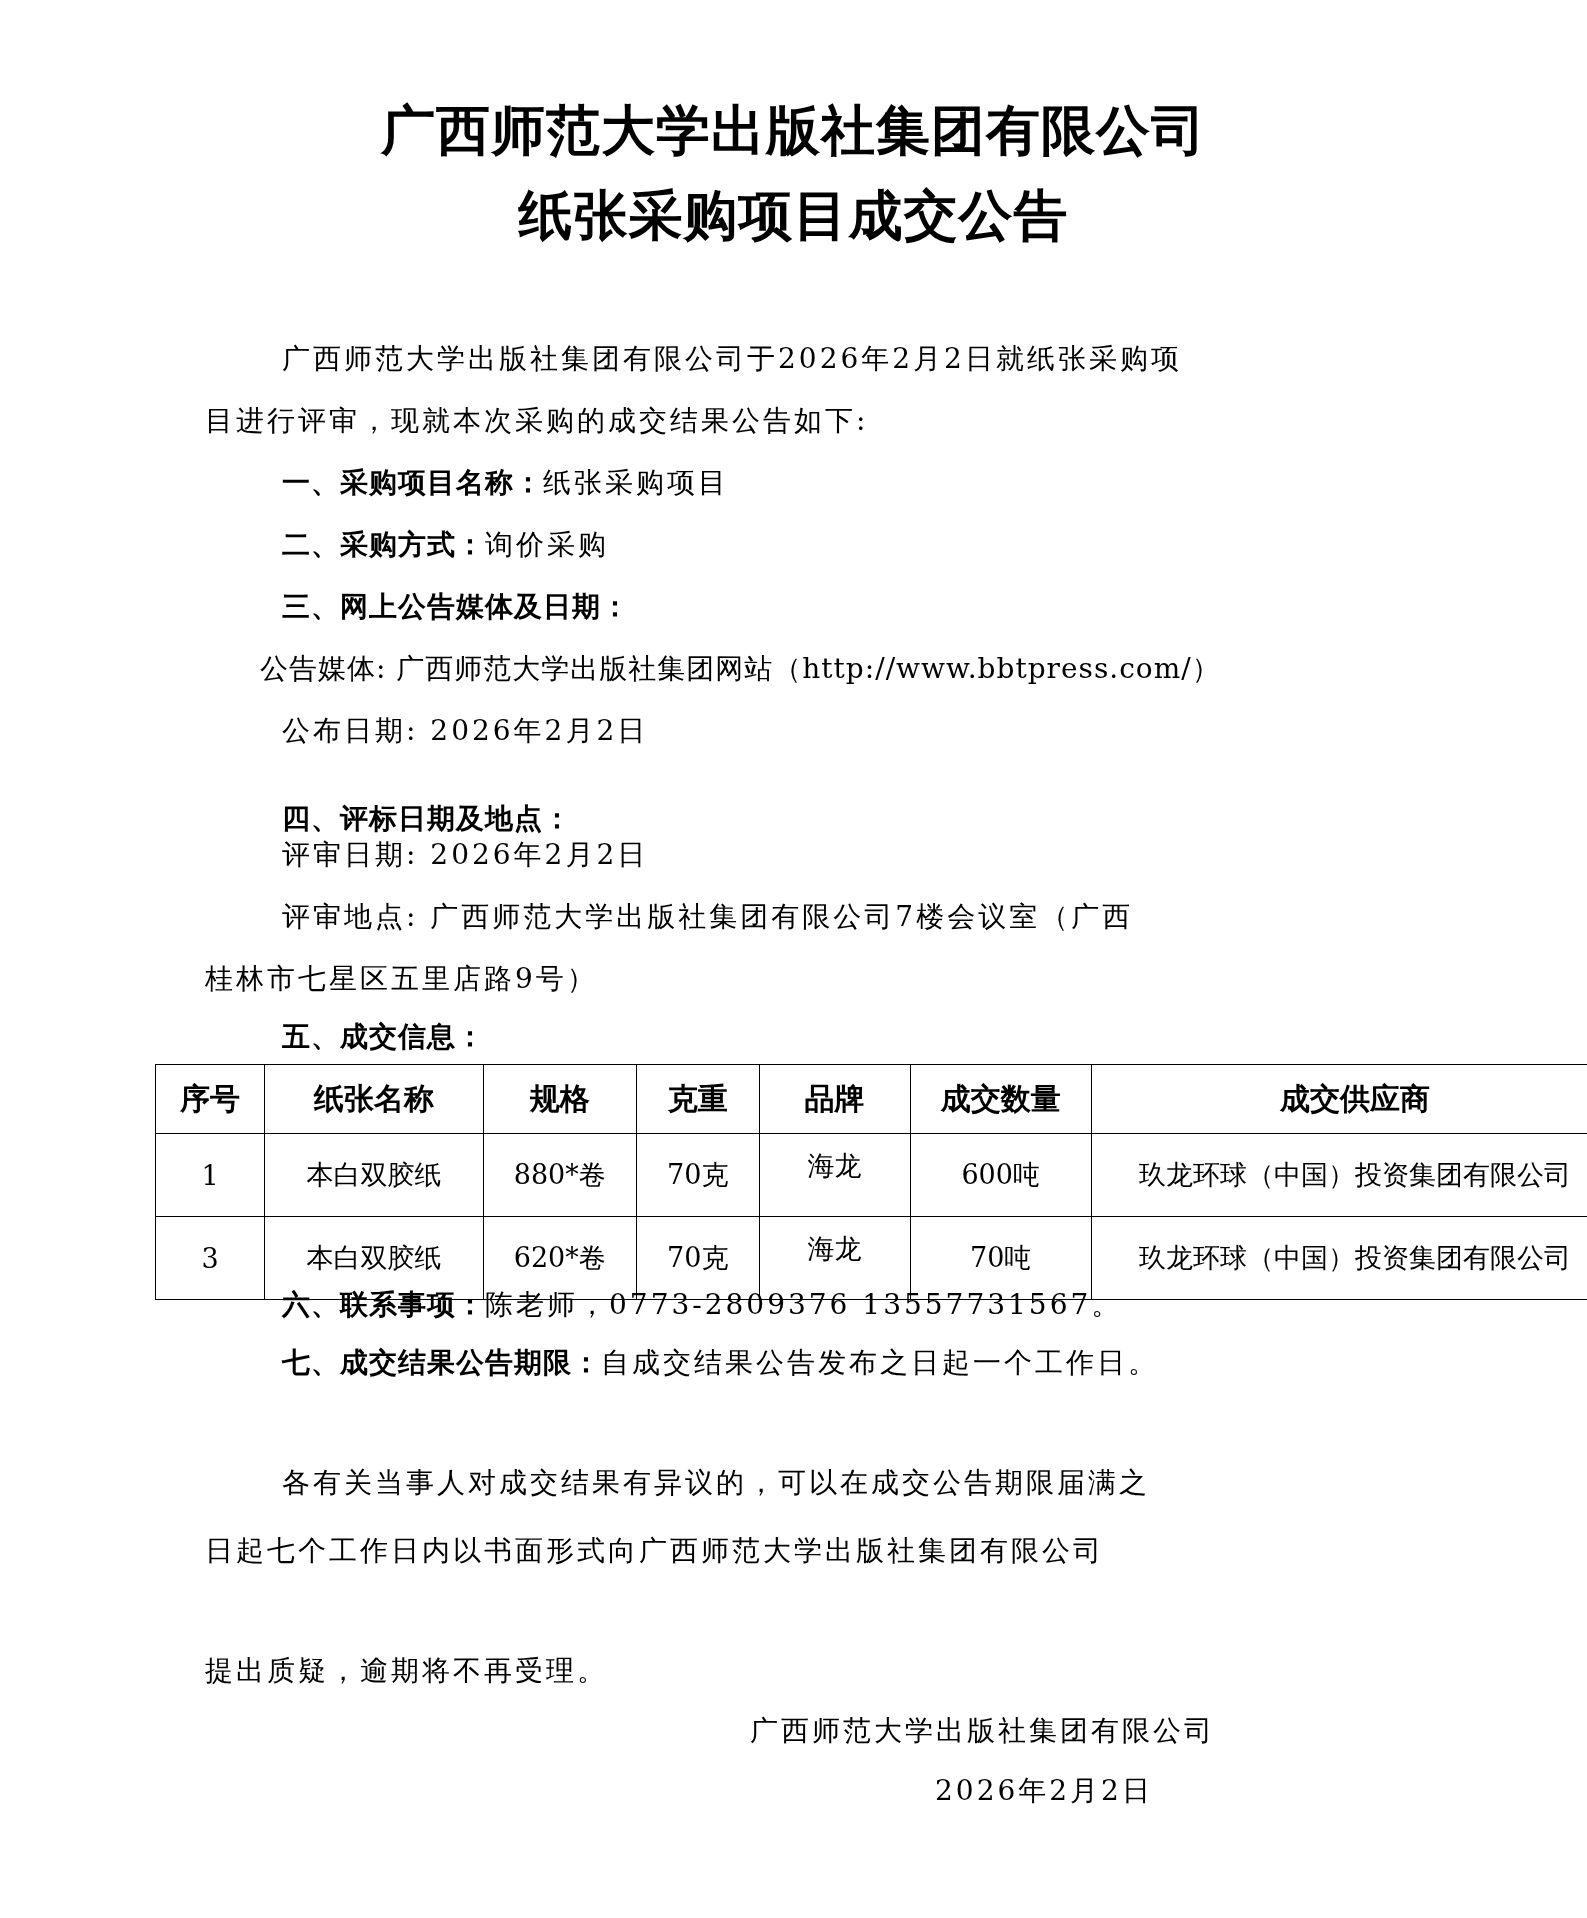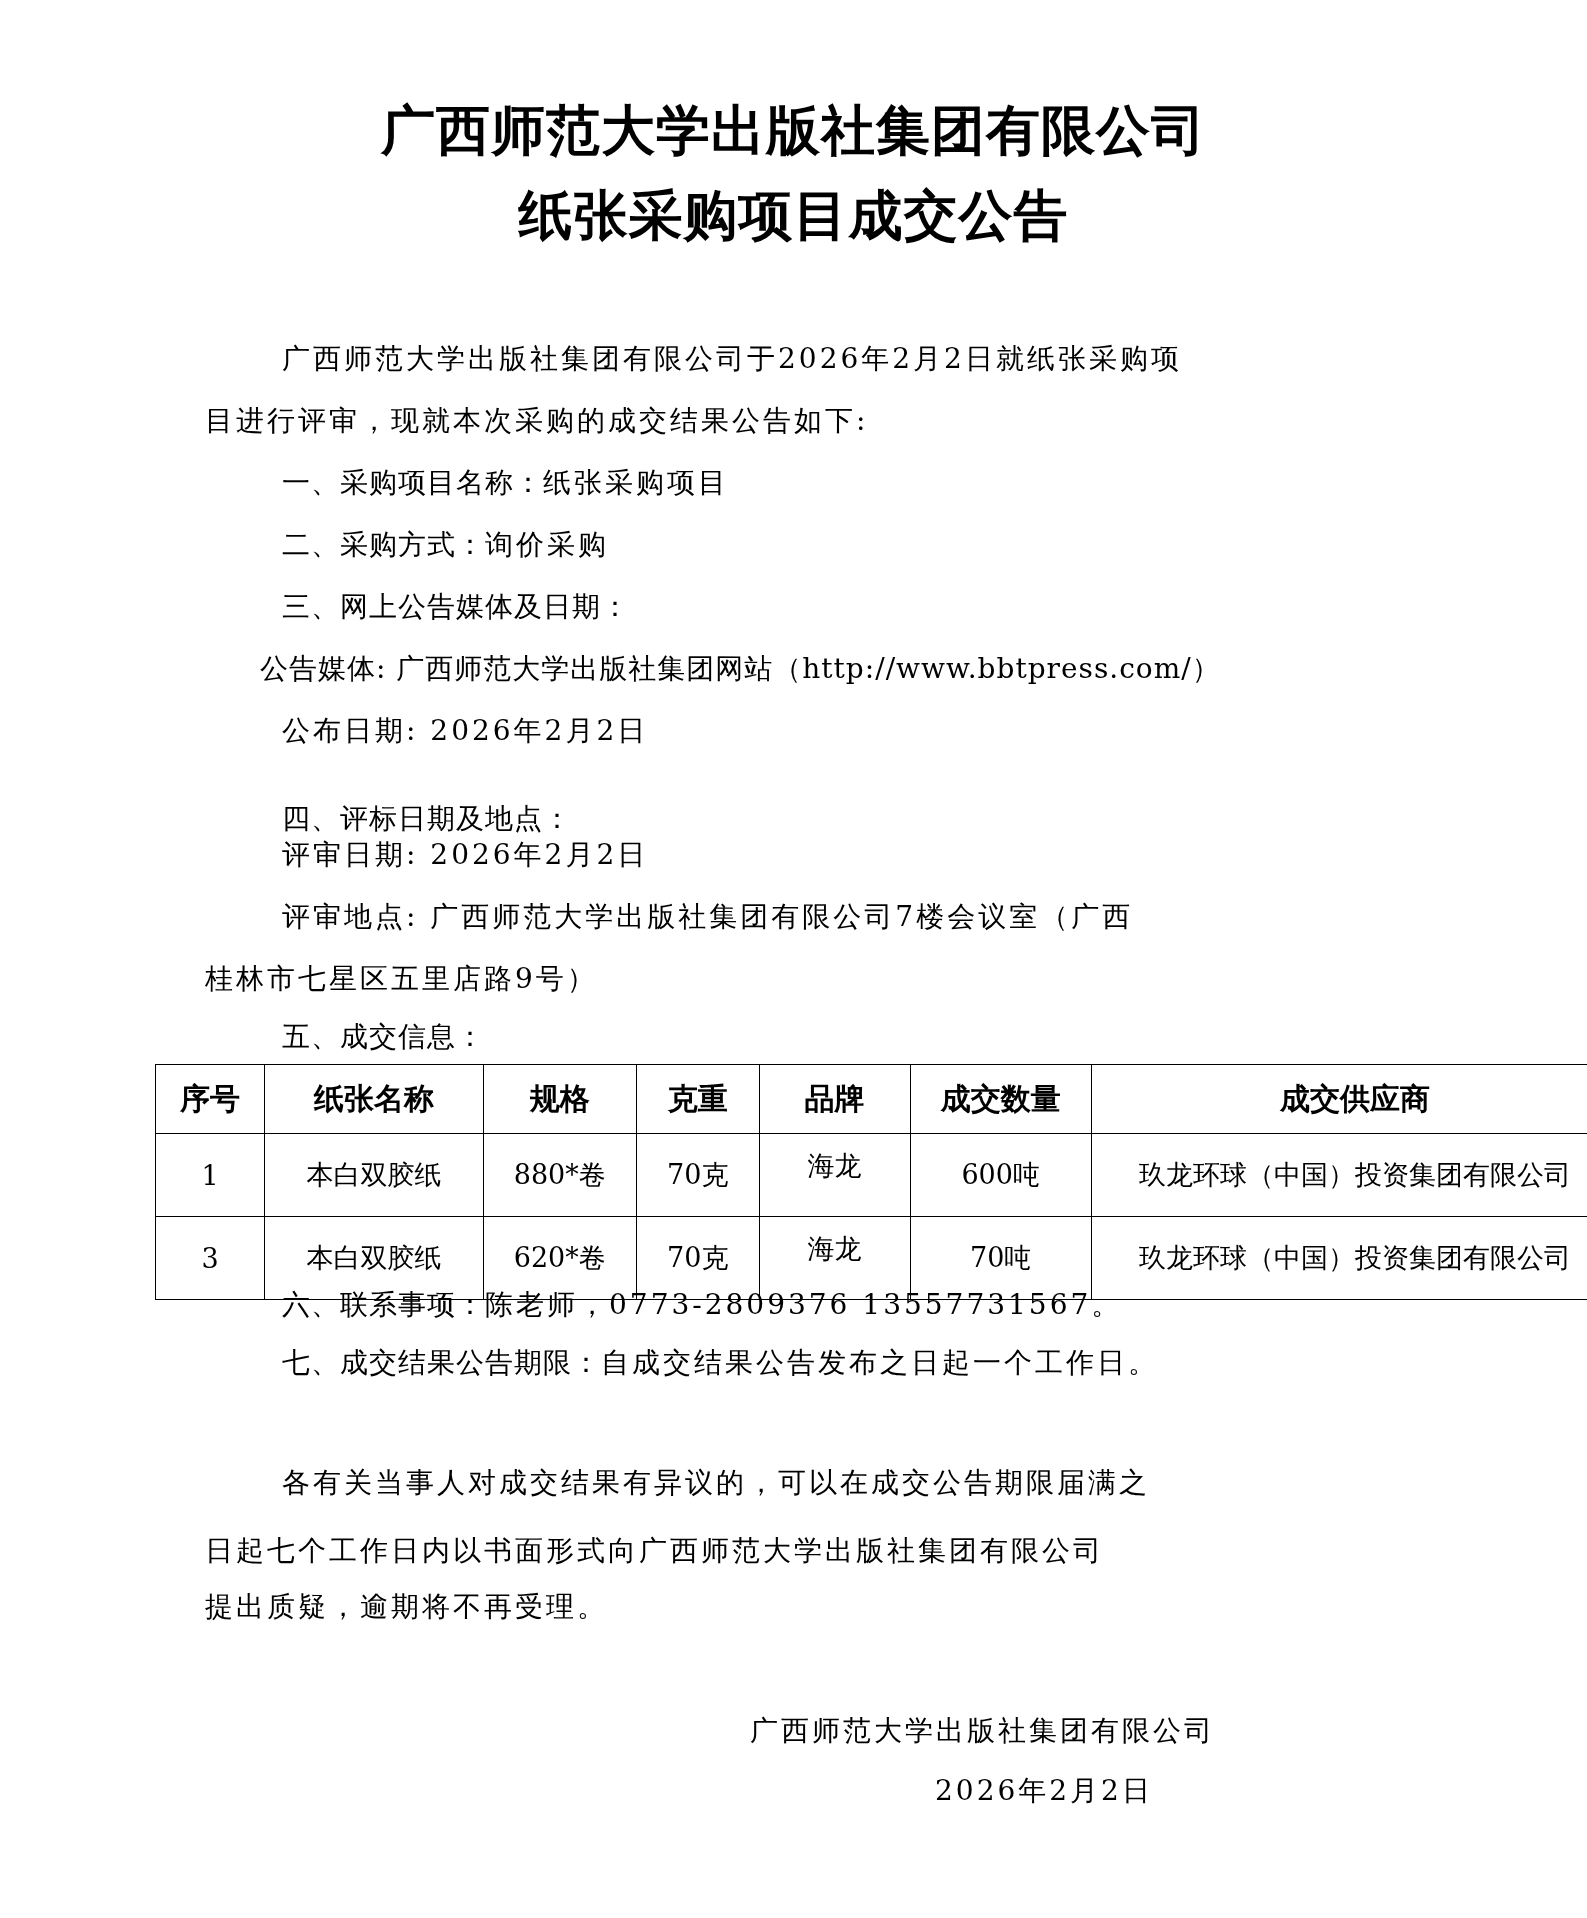--- a/index.html
+++ b/index.html
@@ -1,21 +1,21 @@
 <!DOCTYPE html>
 <html><head>
 <meta charset="utf-8">
 <style>
   html,body{margin:0;padding:0;background:#fff;}
   body{width:1587px;height:1918px;position:relative;overflow:hidden;color:#000;
        font-family:"DejaVu Serif","Liberation Serif",serif;}
   .title{position:absolute;left:0;width:1587px;text-align:center;font-weight:bold;
          font-size:54px;letter-spacing:1px;font-family:"DejaVu Serif",serif;}
   .line{position:absolute;font-size:28px;white-space:nowrap;letter-spacing:3px;}
-  .b{font-weight:normal;font-family:"DejaVu Sans",sans-serif;letter-spacing:1px;}
+  .b{font-weight:bold;font-family:"DejaVu Sans",sans-serif;letter-spacing:1px;}
   table{position:absolute;left:155px;top:1064px;width:1464px;border-collapse:collapse;
         font-size:27px;}
   td,th{border:1.5px solid #000;text-align:center;padding:0;}
   th{height:68px;font-weight:bold;font-family:"DejaVu Sans",sans-serif;font-size:30px;}
   td{height:68px;}
   td.brand{vertical-align:top;padding-top:14px;}
 </style>
 </head>
 <body>
 
@@ -83,16 +83,16 @@
 
 <div class="line" style="left:282px;top:1286px;">
   <span class="b">六、联系事项：</span><span>陈老师，0773-2809376 13557731567。</span>
 </div>
 <div class="line" style="left:282px;top:1344px;">
   <span class="b">七、成交结果公告期限：</span><span>自成交结果公告发布之日起一个工作日。</span>
 </div>
 
 <div class="line" style="left:282px;top:1464px;">各有关当事人对成交结果有异议的，可以在成交公告期限届满之</div>
 <div class="line" style="left:205px;top:1508px;margin-top:24px;">日起七个工作日内以书面形式向广西师范大学出版社集团有限公司</div>
-<div class="line" style="left:205px;top:1588px;font-family:Liberation Mono, monospace;">提出质疑，逾期将不再受理。</div>
+<div class="line" style="left:205px;top:1652px;font-family:Liberation Mono, monospace;">提出质疑，逾期将不再受理。</div>
 
 <div class="line" style="left:750px;top:1712px;">广西师范大学出版社集团有限公司</div>
 <div class="line" style="left:935px;top:1772px;">2026年2月2日</div>
 
 </body></html>

